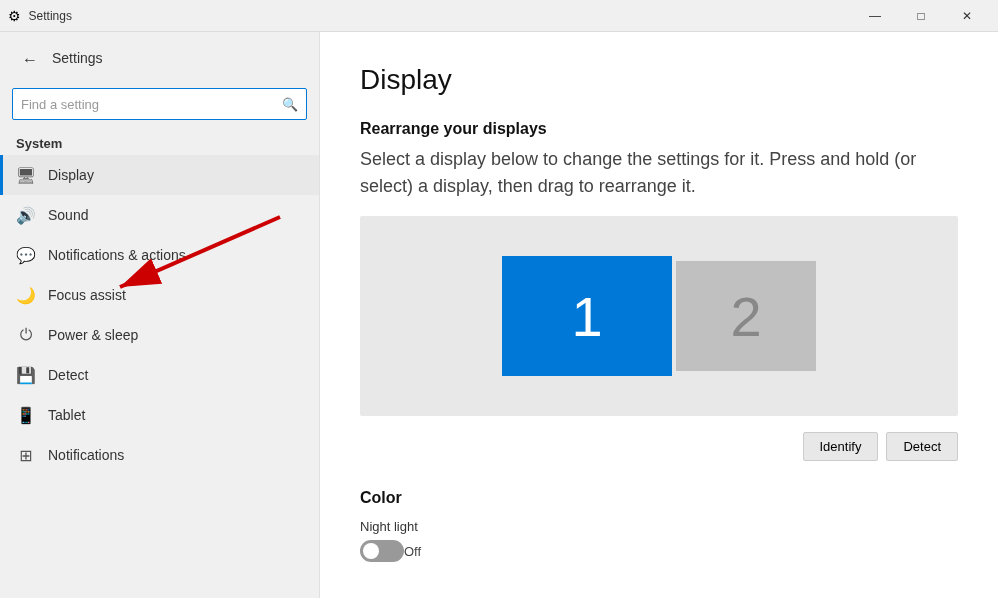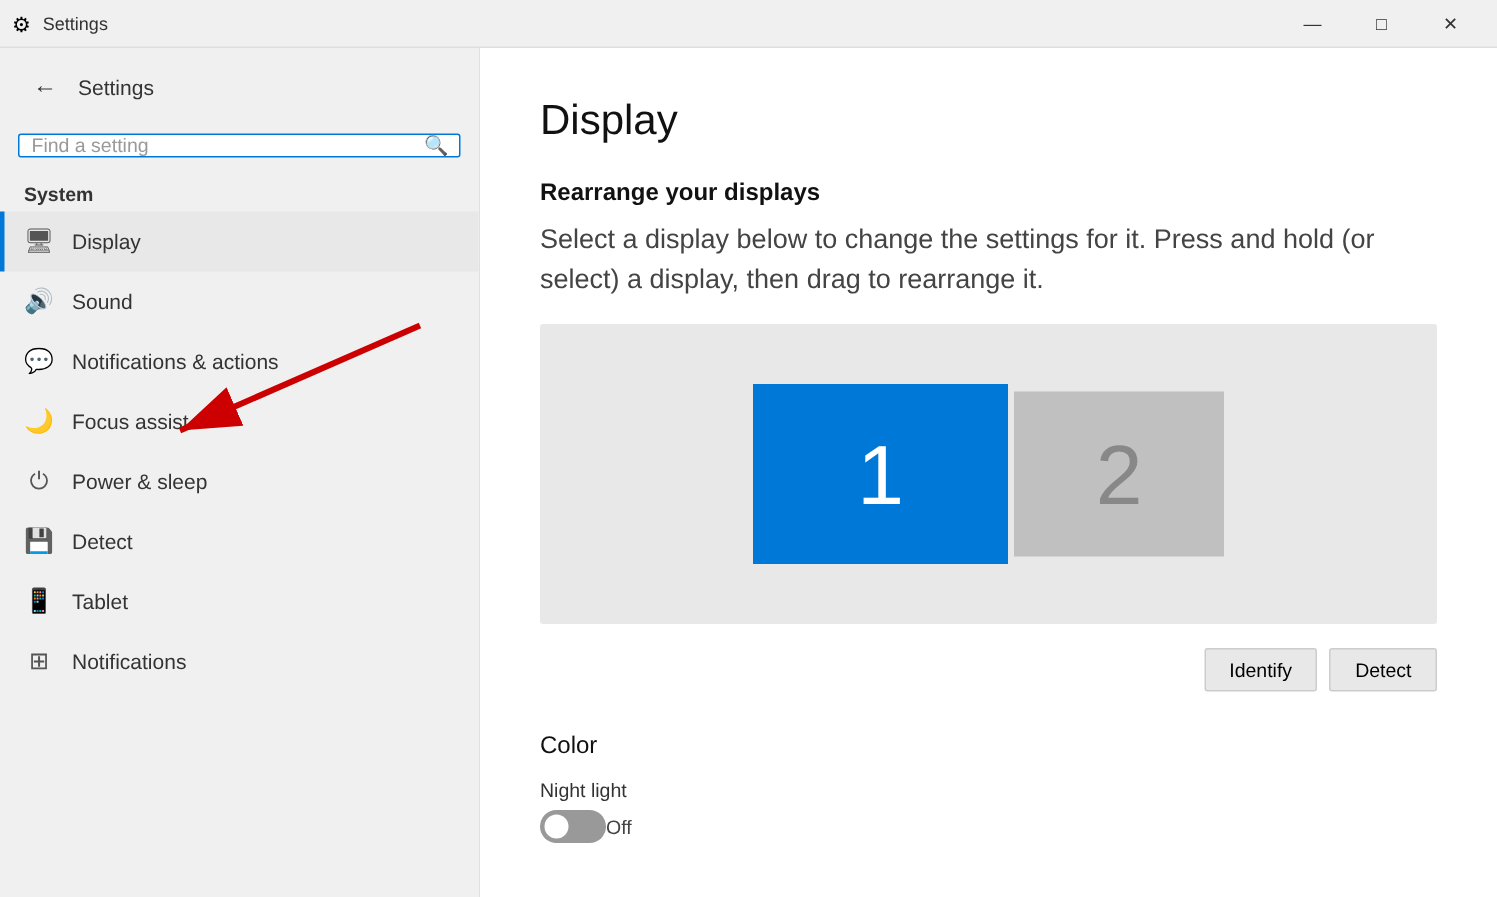--- a/index.html
+++ b/index.html
@@ -89,21 +89,21 @@
       color: #333;
       font-weight: 400;
     }
 
     .search-box {
       margin: 4px 12px 8px 12px;
       position: relative;
     }
     .search-box input {
       width: 100%;
-      height: 16px;
+      height: 32px;
       border: 1.5px solid #0078d7;
       border-radius: 2px;
       padding: 0 32px 0 8px;
       font-size: 13px;
       background: #fff;
       outline: none;
       color: #333;
     }
     .search-box input::placeholder { color: #999; }
     .search-icon {
@@ -222,21 +222,21 @@
       background: #e8e8e8;
       border: 1px solid #ccc;
       border-radius: 2px;
       font-size: 13px;
       cursor: pointer;
       color: #000000;
     }
 
     .color-section-heading {
       font-size: 16px;
-      font-weight: 400;
+      font-weight: 700;
       color: #111;
       margin-bottom: 12px;
     }
 
     .night-light-label {
       font-size: 13px;
       color: #333;
       margin-bottom: 6px;
     }
 

